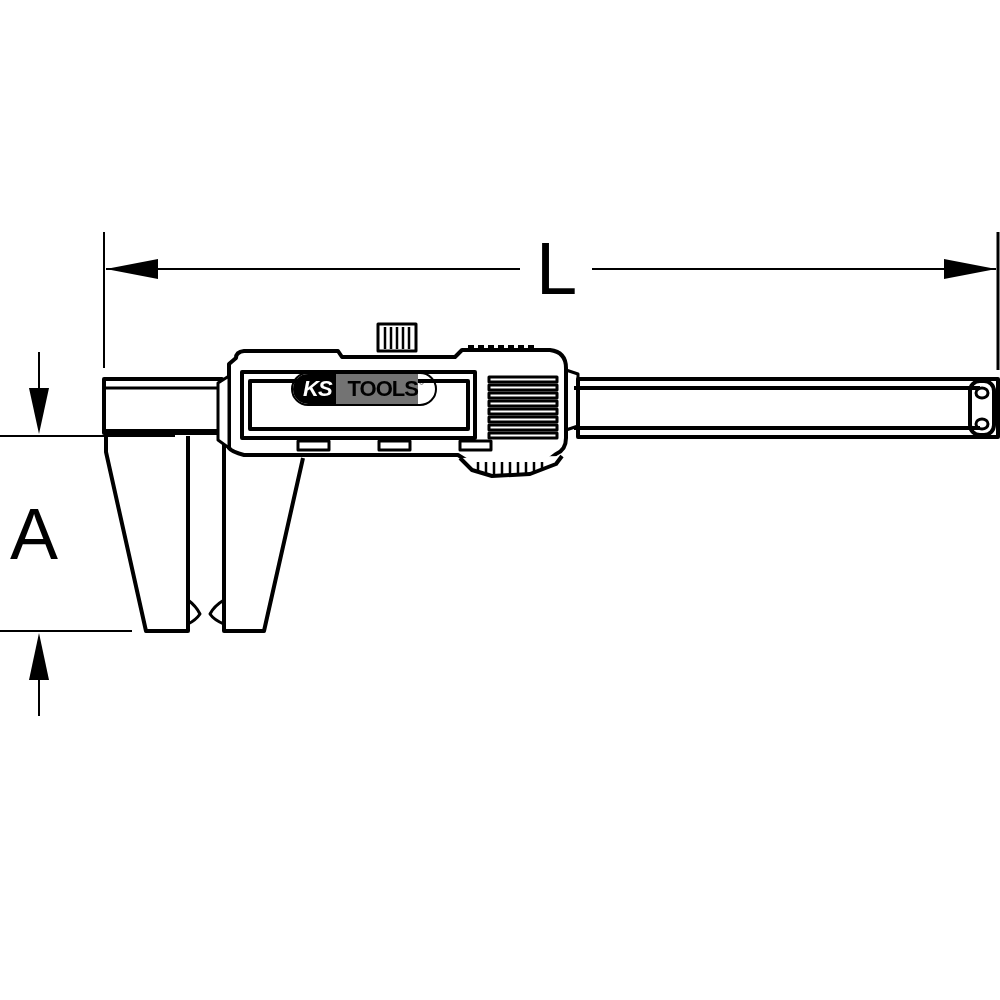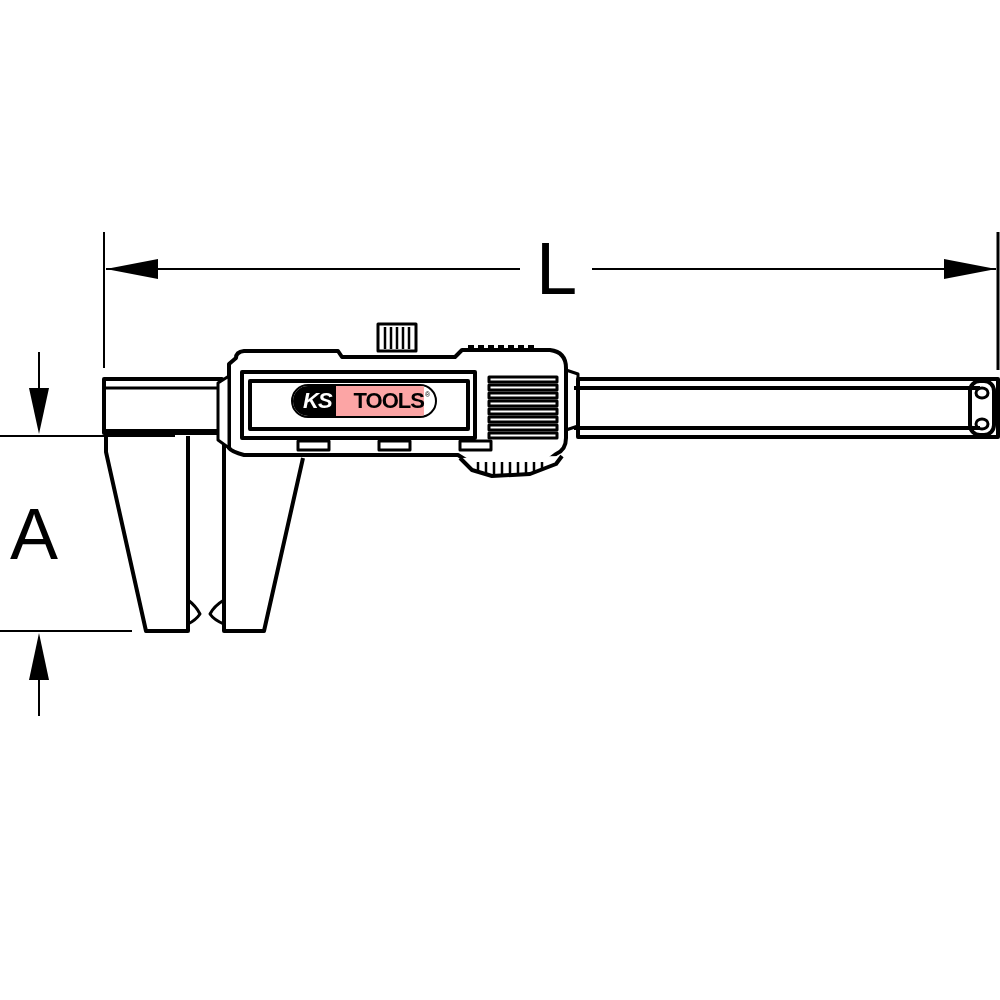--- a/index.html
+++ b/index.html
@@ -1,23 +1,23 @@
 <!DOCTYPE html>
 <html><head>
   <meta charset="utf-8">
   <style>
     html, body { margin: 0; padding: 0; background: #ffffff; }
     body { width: 1000px; height: 1000px; position: relative; overflow: hidden; font-family: "Liberation Sans", sans-serif; }
     svg { position: absolute; left: 0; top: 0; }
     .lbl { position: absolute; font-family: "Liberation Sans", sans-serif; color: #000; line-height: 1; }
     .dim-L { left: 536px; top: 232px; font-size: 74px; }
     .dim-A { left: 10px; top: 498px; font-size: 72px; }
-    .brand { position: absolute; left: 291px; top: 384px; width: 146px; height: 34px; border: 2px solid #000; border-radius: 17px; overflow: hidden; display: flex; align-items: stretch; box-sizing: border-box; }
+    .brand { position: absolute; left: 291px; top: 372px; width: 146px; height: 34px; border: 2px solid #000; border-radius: 17px; overflow: hidden; display: flex; align-items: stretch; box-sizing: border-box; }
     .brand .ks { background: #000; color: #fff; font-weight: bold; font-style: italic; font-size: 22px; padding: 0 4px 0 10px; display: flex; align-items: center; letter-spacing: -1px; }
-    .brand .tools { background: #fca5a5; color: #000; font-weight: bold; font-size: 22px; display: flex; align-items: center; padding-left: 18px; letter-spacing: -1px; }
+    .brand .tools { background: #737373; color: #000; font-weight: bold; font-size: 22px; display: flex; align-items: center; padding-left: 12px; letter-spacing: -1px; }
     .brand .reg { font-size: 7px; align-self: flex-start; margin-top: 5px; margin-left: 1px; }
   </style>
 </head>
 <body>
 
 <svg width="1000" height="1000" viewBox="0 0 1000 1000">
   <g fill="none" stroke="#000" stroke-linejoin="round">
 
     <line x1="104" y1="232" x2="104" y2="368" stroke-width="2"></line>
     <line x1="998" y1="232" x2="998" y2="370" stroke-width="3"></line>

